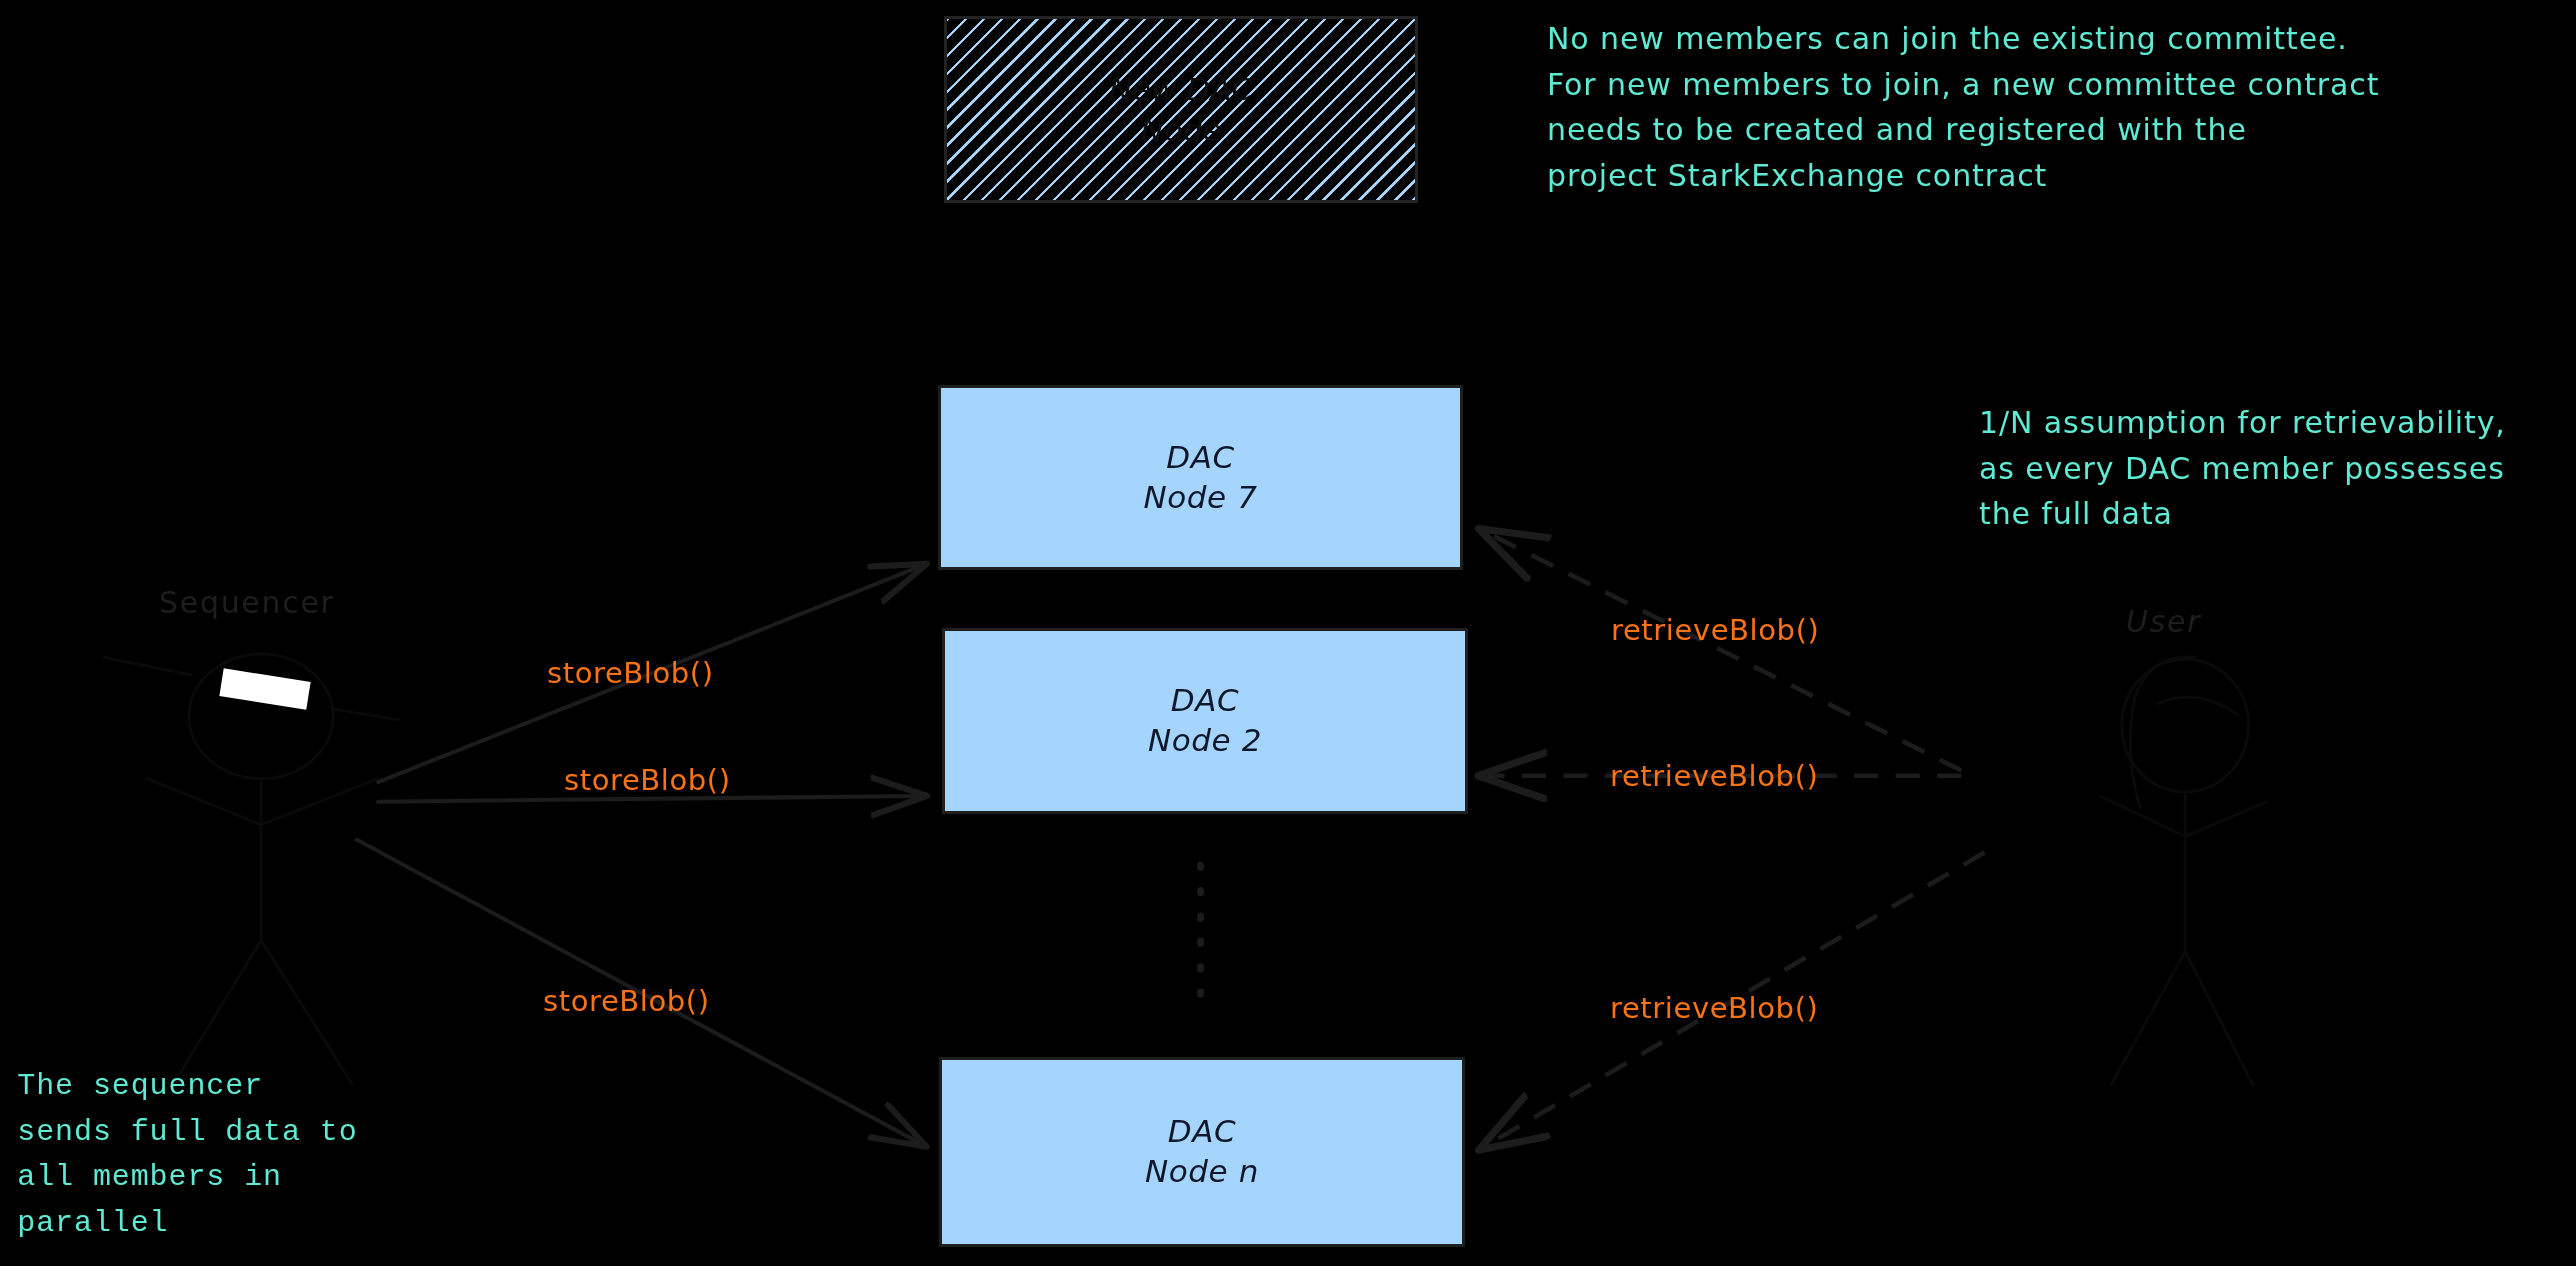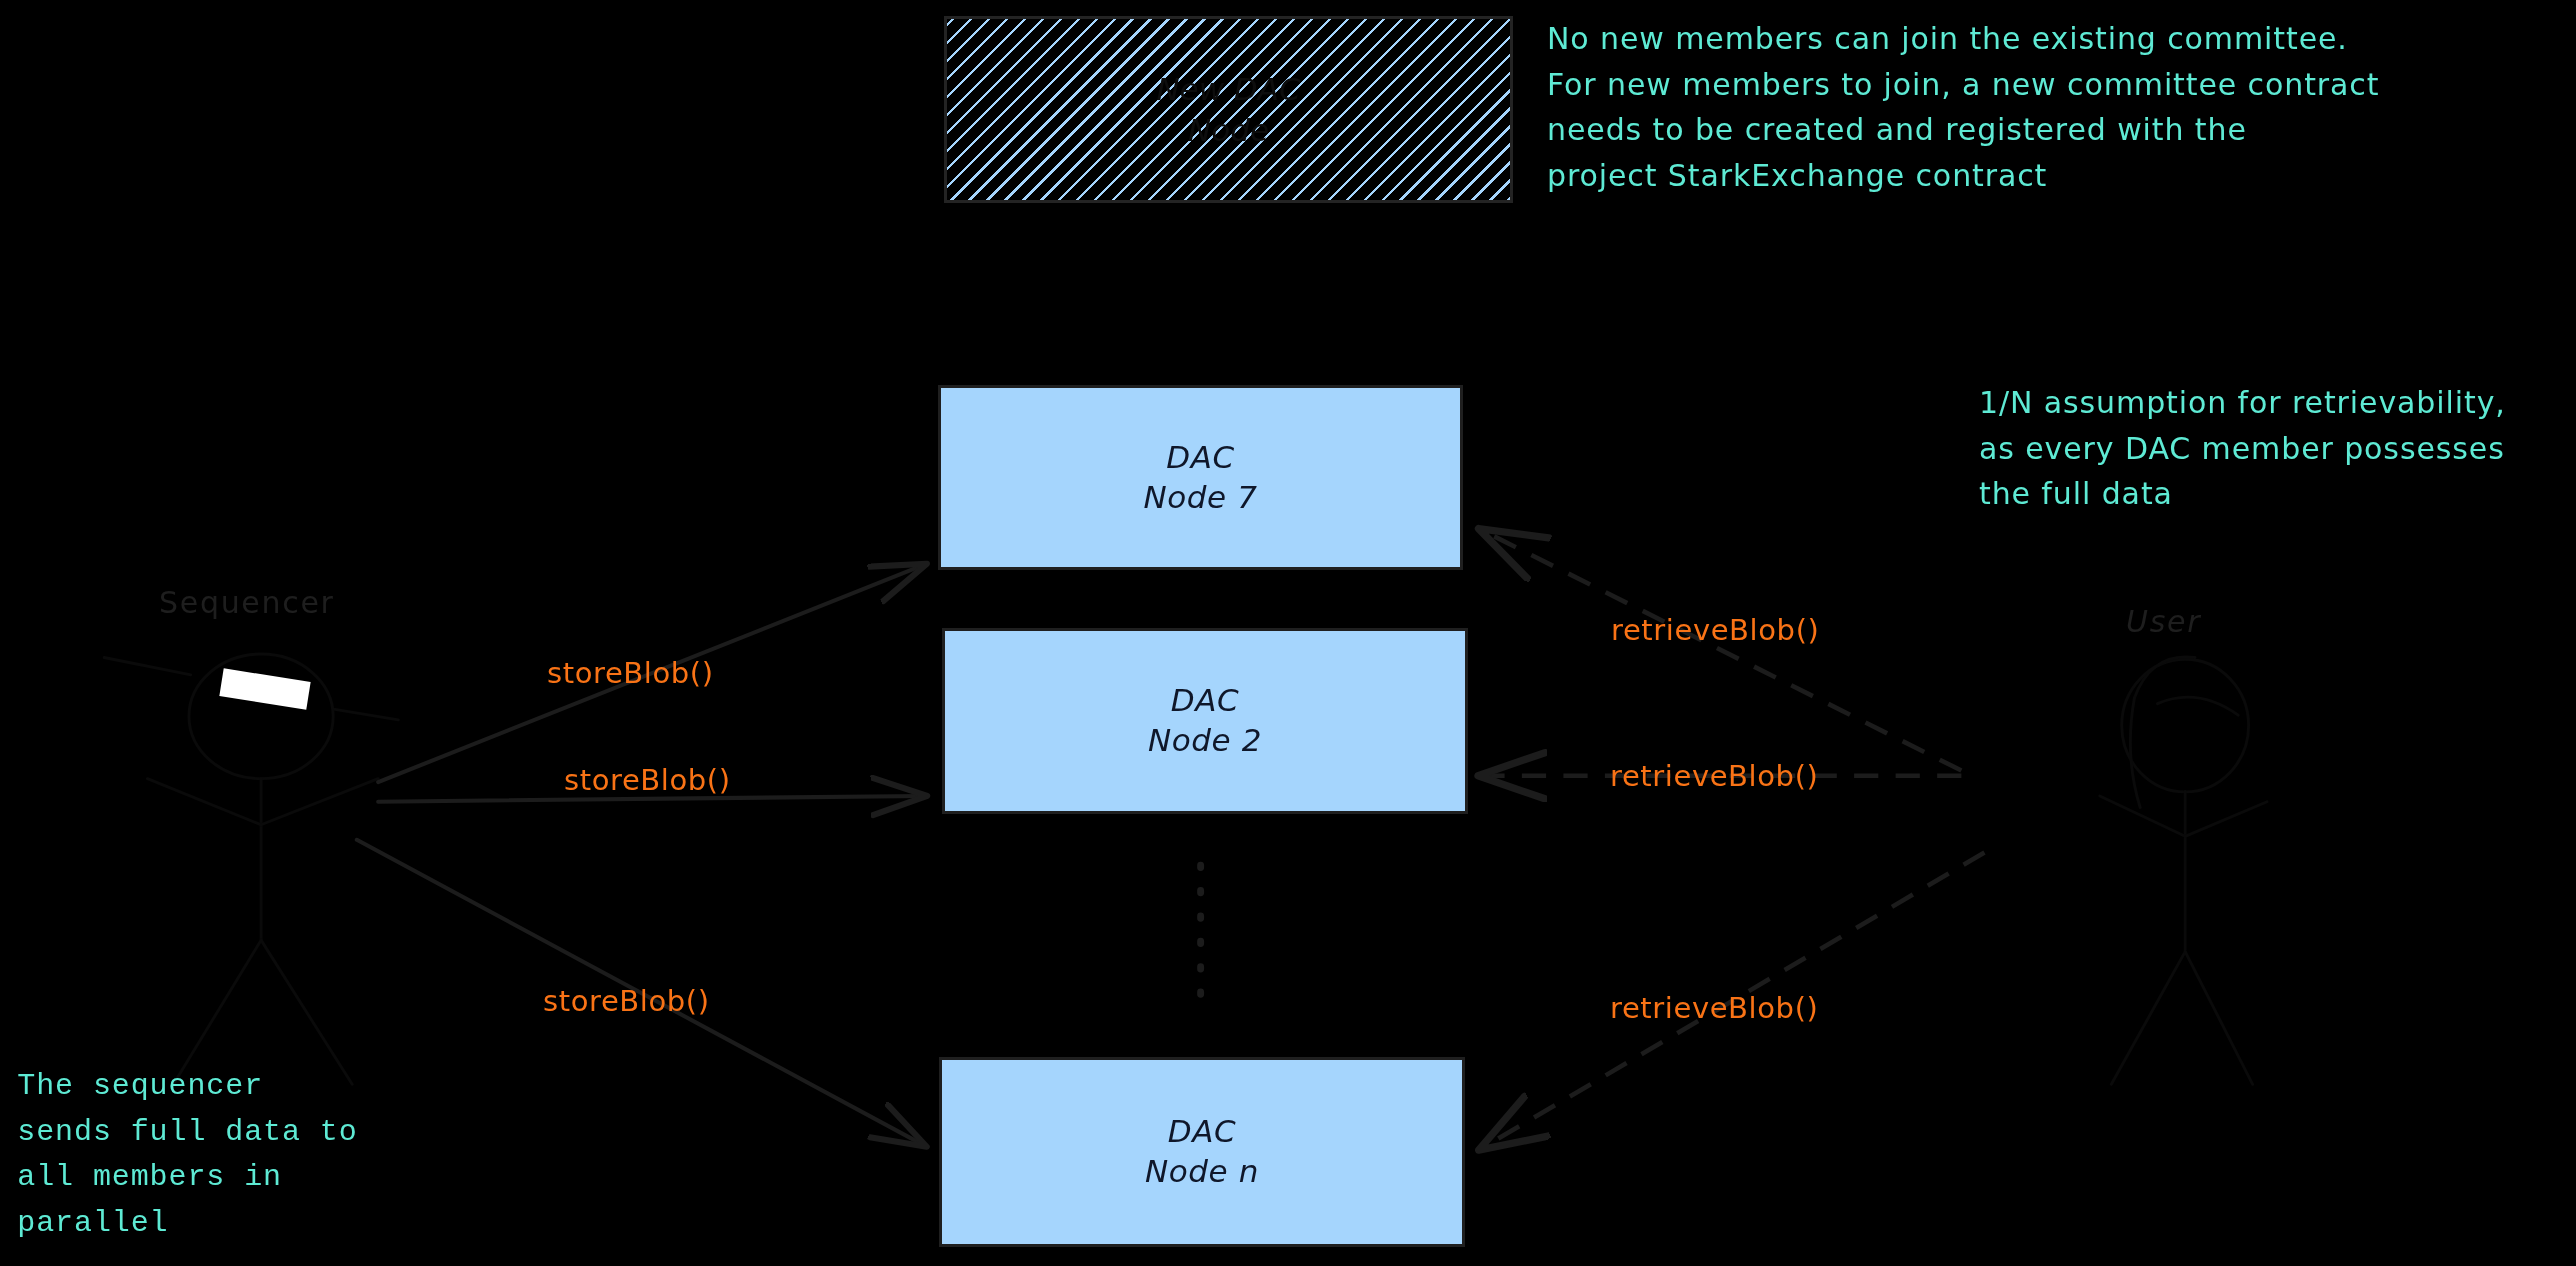--- a/index.html
+++ b/index.html
@@ -91,21 +91,21 @@
     position:absolute;
     background:#ffffff;
     transform:rotate(9deg);
   }
 </style>
 </head>
 <body>
 
 <div id="stage">
 
-  <div class="hatch-box" style="left:944px;top:16px;width:569px;height:187px;">
+  <div class="hatch-box" style="left:944px;top:16px;width:474px;height:187px;">
     <div class="hatch-line">New DAC</div>
     <div class="hatch-line">Node</div>
   </div>
 
   <div class="node-box" style="left:938px;top:385px;width:525px;height:185px;">
     <div class="node-line">DAC</div>
     <div class="node-line">Node 7</div>
   </div>
 
   <div class="node-box" style="left:942px;top:628px;width:526px;height:186px;">
@@ -174,21 +174,21 @@
 
   <div class="arrow-lbl" style="left:1611px;top:613px;">retrieveBlob()</div>
   <div class="arrow-lbl" style="left:1610px;top:759px;">retrieveBlob()</div>
   <div class="arrow-lbl" style="left:1610px;top:991px;">retrieveBlob()</div>
 
   <div class="note" style="left:1547px;top:16px;width:900px;">No new members can join the existing committee.
 For new members to join, a new committee contract
 needs to be created and registered with the
 project StarkExchange contract</div>
 
-  <div class="note" style="left:1979px;top:380px;width:583px;">1/N assumption for retrievability,
+  <div class="note" style="left:1979px;top:400px;width:583px;">1/N assumption for retrievability,
 as every DAC member possesses
 the full data</div>
 
   <div class="note" style="left:17.3px;top:1064px;width:415px;font-family:Liberation Mono, monospace;">The sequencer
 sends full data to
 all members in parallel</div>
 
 </div>
 
 

